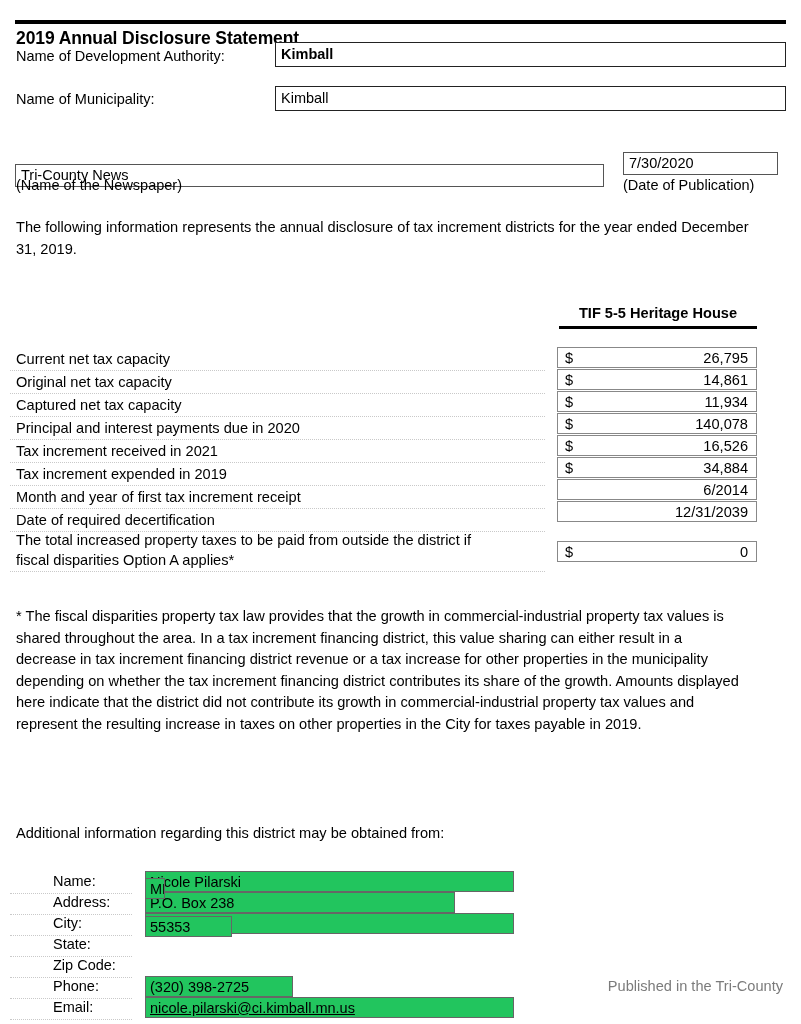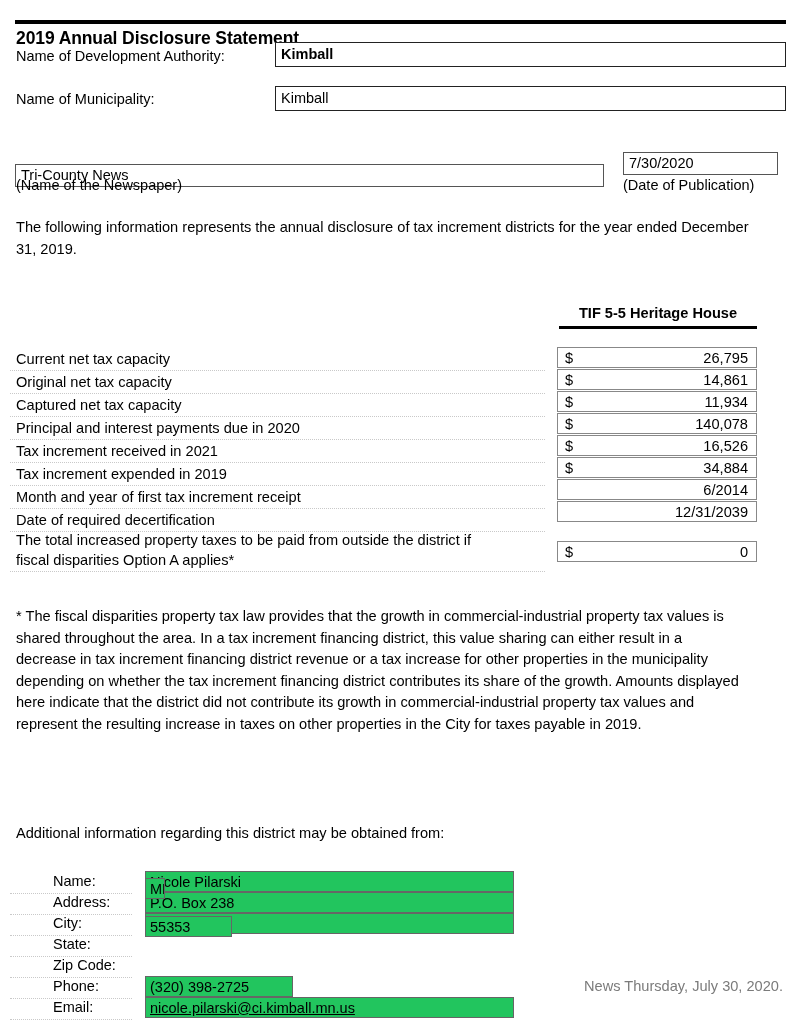--- a/index.html
+++ b/index.html
@@ -254,21 +254,21 @@
 <div class="para" style="left:16px; top:606px; width:726px;">* The fiscal disparities property tax law provides that the growth in commercial-industrial property tax values is shared throughout the area.  In a tax increment financing district, this value sharing can either result in a decrease in tax increment financing district revenue or a tax increase for other properties in the municipality depending on whether the tax increment financing district contributes its share of the growth.  Amounts displayed here indicate that the district did not contribute its growth in commercial-industrial property tax values and represent the resulting increase in taxes on other properties in the City for taxes payable in 2019.</div>
 
 <div class="para" style="left:16px; top:823px; width:600px;">Additional information regarding this district may be obtained from:</div>
 
 <div class="c-label" style="top:873px;">Name:</div>
 <div class="c-dots" style="top:893px;"></div>
 <div class="c-box" style="top:871px; width:369px;">Nicole Pilarski</div>
 
 <div class="c-label" style="top:894px;">Address:</div>
 <div class="c-dots" style="top:914px;"></div>
-<div class="c-box" style="top:892px; width:369px;text-align:center;">P.O. Box 238</div>
+<div class="c-box" style="top:892px; width:310px;text-align:center;">P.O. Box 238</div>
 
 <div class="c-label" style="top:915px;">City:</div>
 <div class="c-dots" style="top:935px;"></div>
 <div class="c-box" style="top:913px; width:369px;">Kimball</div>
 
 <div class="c-label" style="top:936px;">State:</div>
 <div class="c-dots" style="top:956px;"></div>
 <div class="c-box" style="top:878px; width:20px;">MN</div>
 
 <div class="c-label" style="top:957px;">Zip Code:</div>
@@ -279,14 +279,14 @@
 <div class="c-dots" style="top:998px;"></div>
 <div class="c-box" style="top:976px; width:148px;">(320) 398-2725</div>
 
 <div class="c-label" style="top:999px;">Email:</div>
 <div class="c-dots" style="top:1019px;"></div>
 <div class="c-box link" style="top:997px; width:369px;">
   <span>nicole.pilarski@ci.kimball.mn.us</span>
 </div>
 
 <div class="published" style="top:977px;">
-  <div>News Thursday, July 30, 2020.</div>
+  <div>Published in the Tri-County</div>
 </div>
 
 </body></html>

